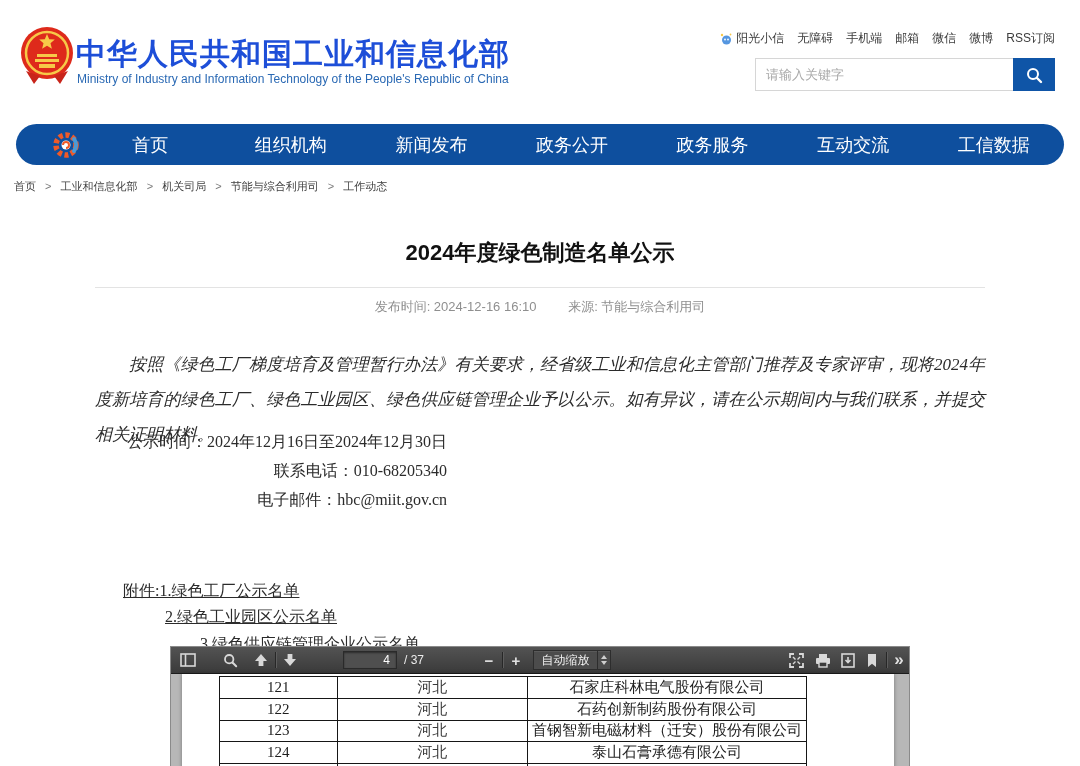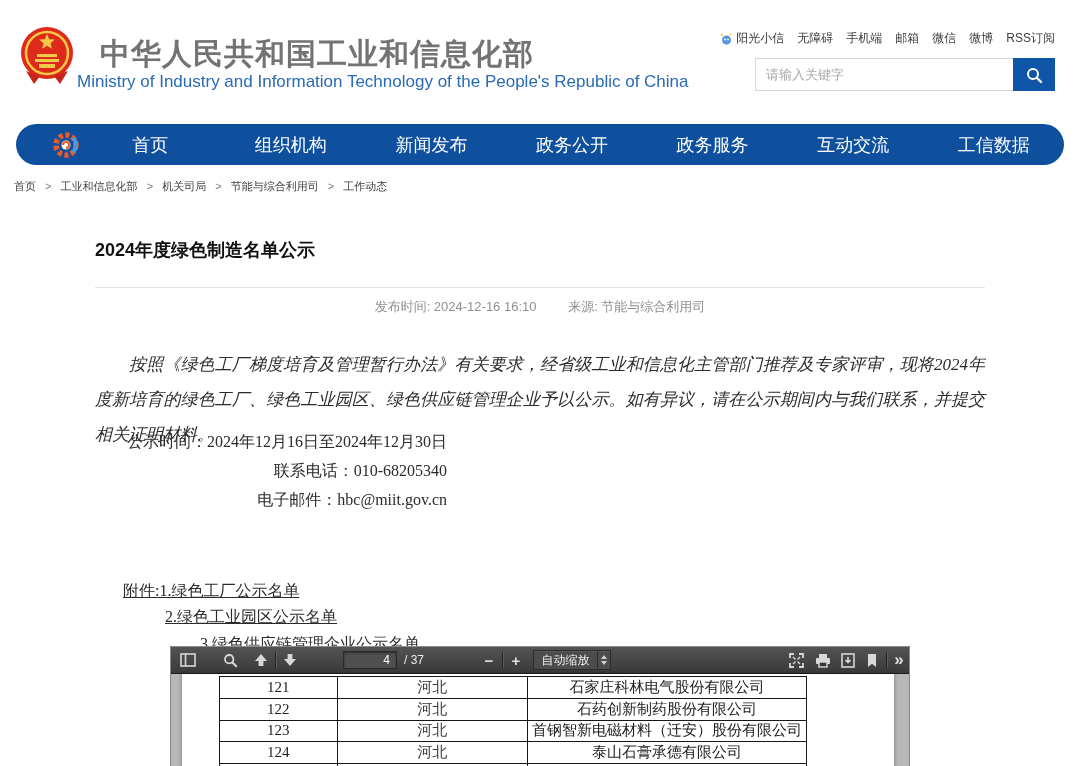--- a/index.html
+++ b/index.html
@@ -3,22 +3,22 @@
 <meta charset="utf-8">
 <style>
   * { margin:0; padding:0; box-sizing:border-box; }
   html,body { background:#ffffff; }
   .page { position:relative; width:1080px; height:766px; background:#fff; overflow:hidden;
           font-family:"Liberation Sans", sans-serif; }
 
   
   .emblem { position:absolute; left:20px; top:26px; width:54px; height:60px; }
   .site-title { position:absolute; left:76px; top:34px; font-size:30px; font-weight:bold;
-                color:#737373; letter-spacing:1px; white-space:nowrap;margin-left:24px; }
-  .site-sub { position:absolute; left:77px; top:72px; font-size:17px; color:#2a69b4; white-space:nowrap; }
+                color:#1d4ed8; letter-spacing:1px; white-space:nowrap; }
+  .site-sub { position:absolute; left:77px; top:72px; font-size:12px; color:#2a69b4; white-space:nowrap; }
 
   .quick-links { position:absolute; top:30px; right:25px; display:flex; align-items:center; gap:13px;
                  font-size:12px; color:#3c3c3c; }
   .quick-links a { color:#3c3c3c; text-decoration:none; display:flex; align-items:center; gap:3px; }
   .sun-icon { width:14px; height:14px; display:inline-block; }
 
   .search-bar { position:absolute; top:58px; right:25px; width:300px; height:33px; display:flex; }
   .search-input { flex:1; height:33px; border:1px solid #d6d6d6; border-right:none; padding:0 10px;
                   font-size:13px; color:#333; outline:none; font-family:"Liberation Sans",sans-serif; }
   .search-input::placeholder { color:#a9a9a9; }
@@ -32,21 +32,21 @@
   .nav-items { flex:1; display:flex; }
   .nav-item { flex:1; text-align:center; color:#fff; font-size:18px; cursor:pointer; white-space:nowrap; }
 
   
   .breadcrumb { position:absolute; left:14px; top:179px; font-size:11px; color:#404040; }
   .breadcrumb a { color:#404040; text-decoration:none; }
   .crumb-sep { color:#7a7a7a; margin:0 6px; }
 
   
   .article { position:absolute; left:95px; top:232px; width:890px; height:416px; }
-  .article-title { position:absolute; top:6px; width:100%; text-align:left; font-size:18px;
+  .article-title { position:absolute; top:6px; width:100%; text-align:center; font-size:22px;
                    font-weight:bold; color:#111; }
   .article-divider { position:absolute; top:55px; left:0; width:100%; border-top:1px solid #e3e3e3; }
   .article-meta { position:absolute; top:66px; width:100%; text-align:center; font-size:13px; color:#8f8f8f; }
   .article-meta span { margin:0 14px; }
   .article-body { position:absolute; top:116px; width:100%;
                   font-family:"Liberation Serif","DejaVu Serif",serif; font-size:17px; color:#2b2b2b;
                   line-height:2.05; text-align:justify; }
   .article-body p { text-indent:2em;font-style:italic; }
   .info-block { position:absolute; top:196px; left:32px;
                 font-family:"Liberation Serif","DejaVu Serif",serif; font-size:16px; color:#2b2b2b;

